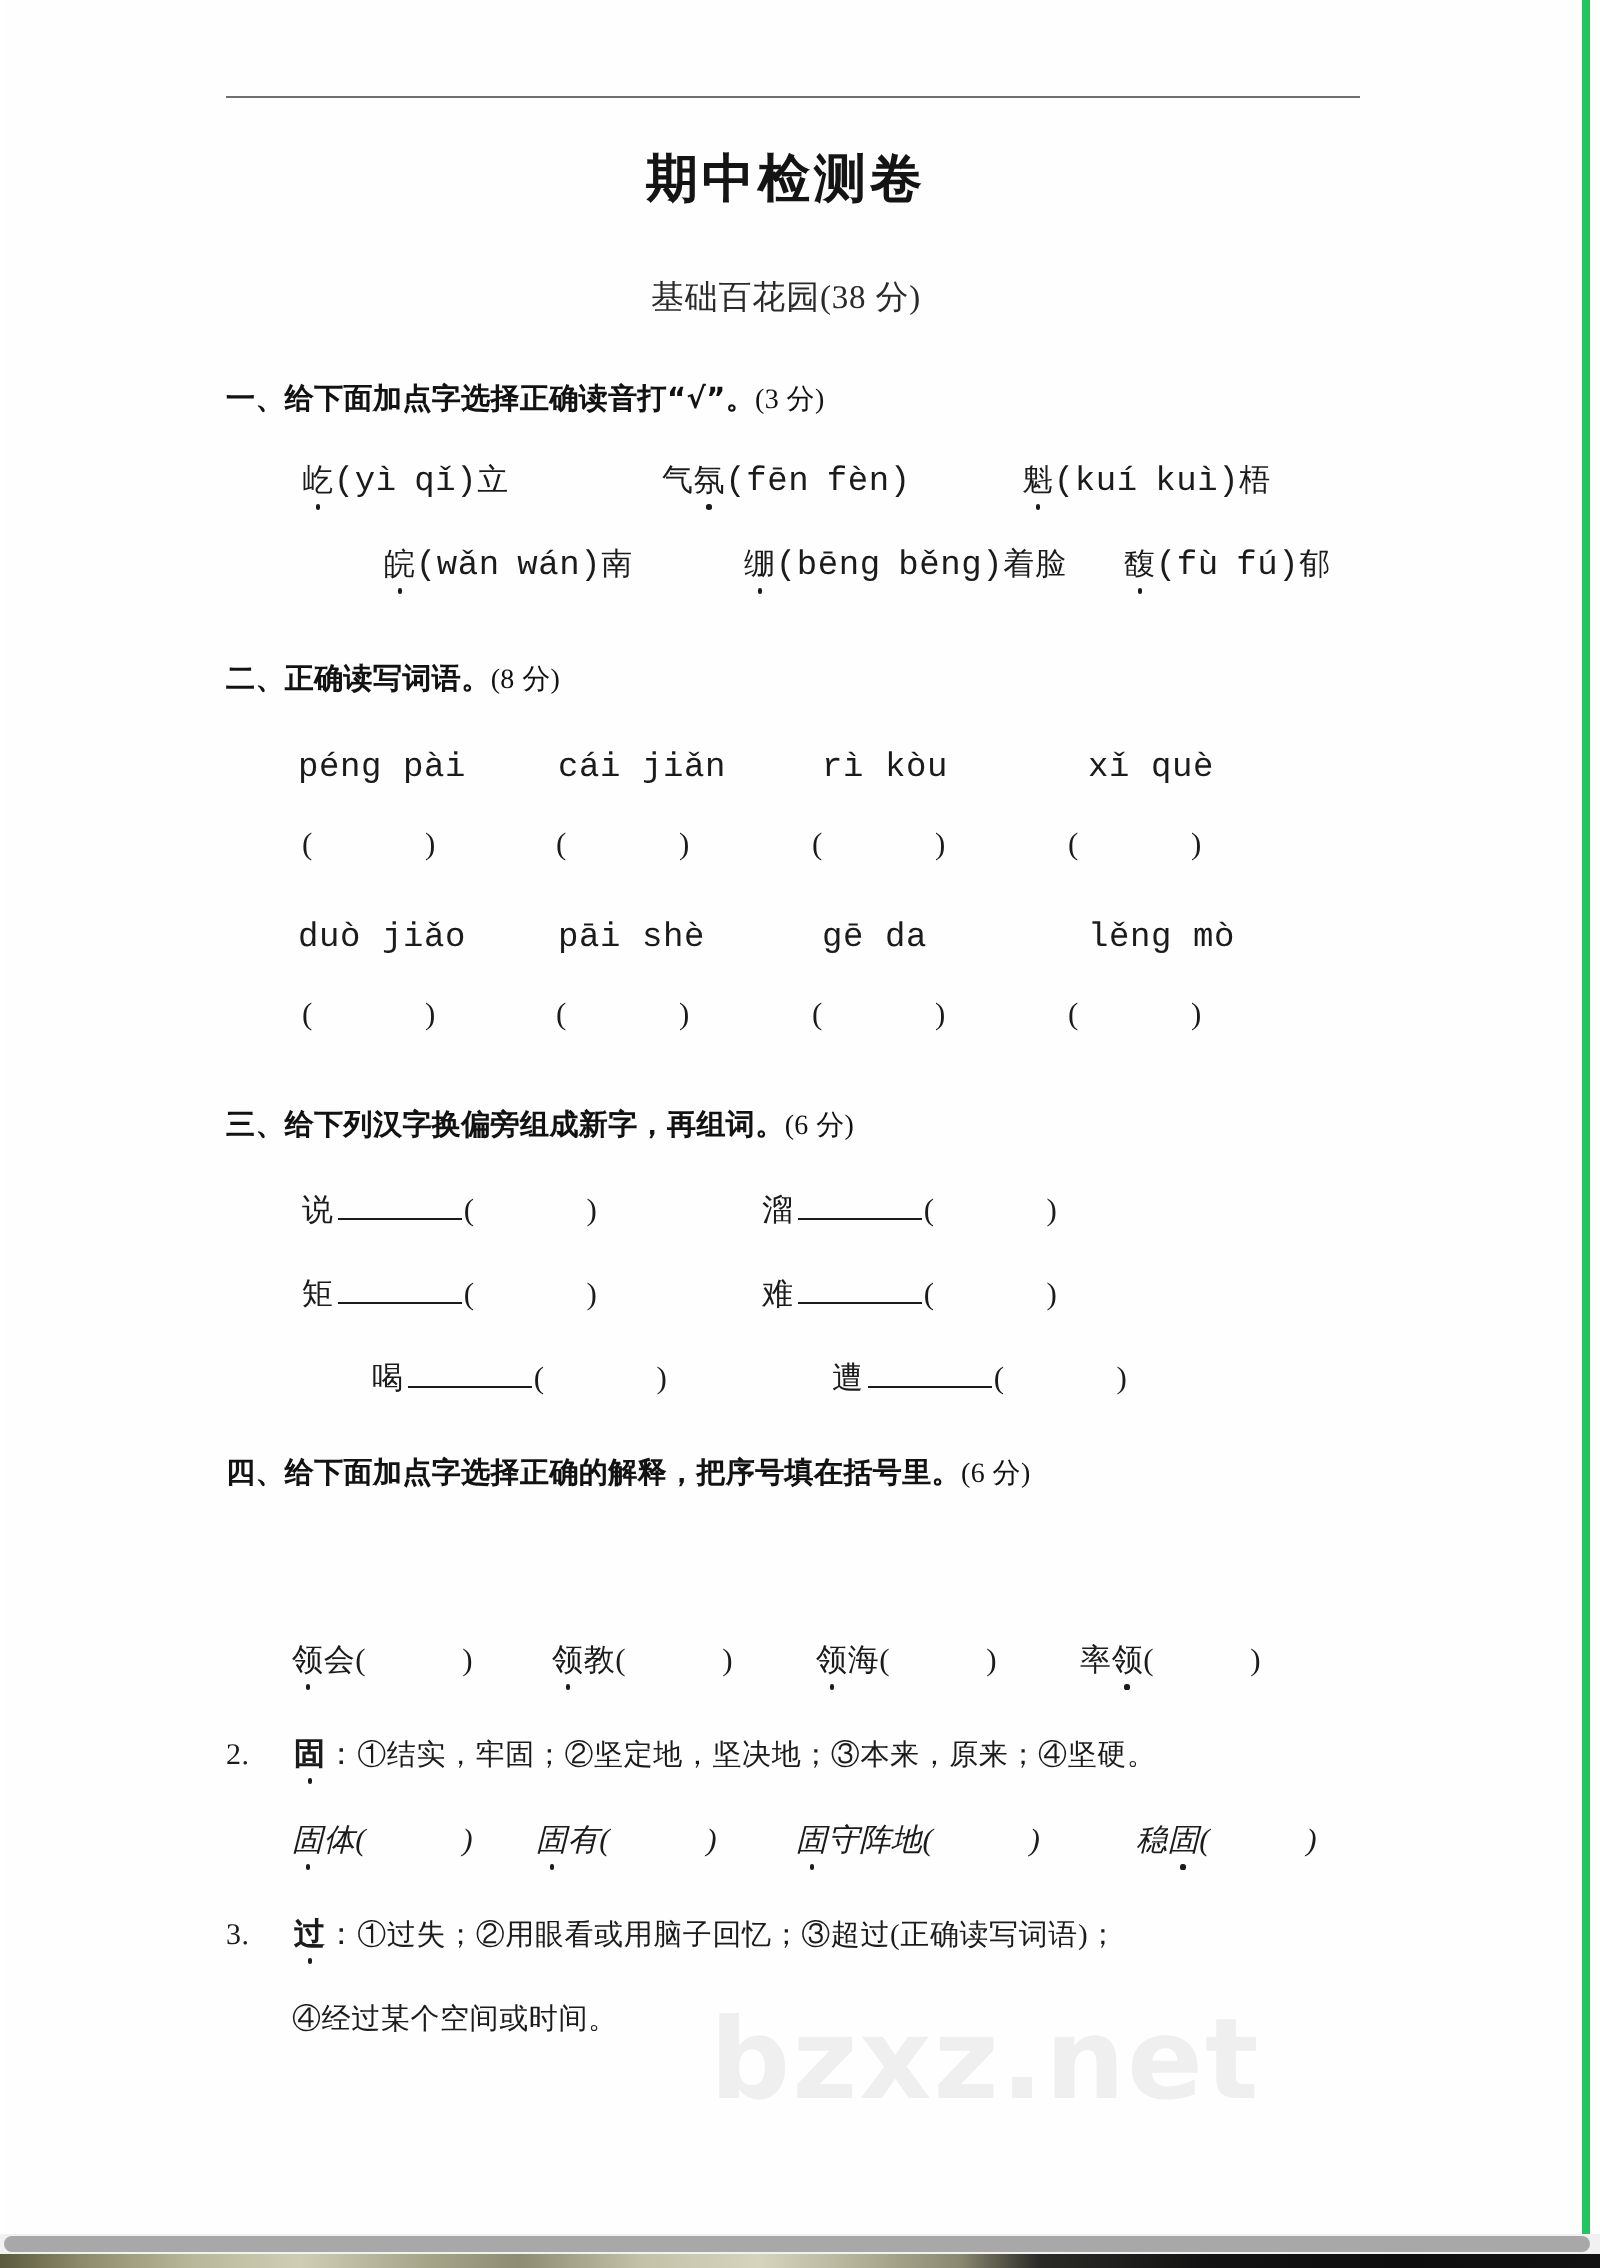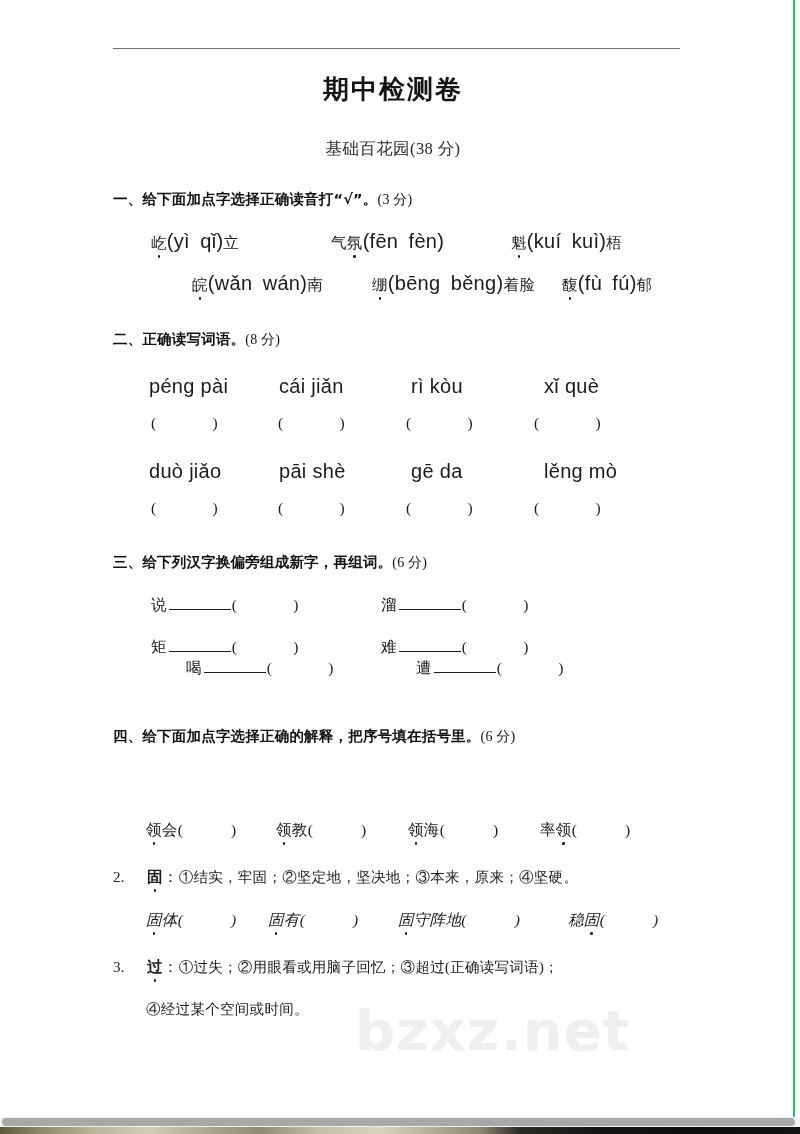--- a/index.html
+++ b/index.html
@@ -25,21 +25,21 @@
     background: #ffffff;
     overflow: hidden;
   }
   .sheet {
     position: absolute;
     left: 3px;
     top: 0;
     width: 792px;
     height: 1118px;
     background: #fefefe;
-    border-right: 2px solid #22c55e;
+    border-right: 4px solid #22c55e;
     box-sizing: border-box;
   }
 
   .watermark {
     position: absolute;
     left: 352px;
     top: 998px;
     font-family: "DejaVu Sans", sans-serif;
     font-weight: bold;
     font-size: 56px;
@@ -105,22 +105,22 @@
 
   
   .row {
     position: absolute;
     font-size: 15.5px;
     color: #1b1b1b;
     white-space: nowrap;
     letter-spacing: 0.3px;
   }
   .py {
-    font-family: Liberation Sans, sans-serif;
-    font-size: 20px;
+    font-family: Liberation Mono, monospace;
+    font-size: 17px;
   }
   .cell { display: inline-block; }
 
   
   .dot {
     position: relative;
     display: inline-block;
   }
   .dot::after {
     content: "";
@@ -233,21 +233,21 @@
       </div>
 
       <div class="row" style="left:148px; top:595px;">
         <span class="cell" style="width:230px"><span>说</span><span class="blank-line"></span><span>(</span><span class="paren-gap"></span><span>)</span></span><span class="cell"><span>溜</span><span class="blank-line"></span><span>(</span><span class="paren-gap"></span><span>)</span></span>
       </div>
 
       <div class="row" style="left:148px; top:637px;">
         <span class="cell" style="width:230px"><span>矩</span><span class="blank-line"></span><span>(</span><span class="paren-gap"></span><span>)</span></span><span class="cell"><span>难</span><span class="blank-line"></span><span>(</span><span class="paren-gap"></span><span>)</span></span>
       </div>
 
-      <div class="row" style="left:148px; top:658px;padding-left:35px;">
+      <div class="row" style="left:148px; top:679px;padding-left:35px;">
         <span class="cell" style="width:230px"><span>喝</span><span class="blank-line"></span><span>(</span><span class="paren-gap"></span><span>)</span></span><span class="cell"><span>遭</span><span class="blank-line"></span><span>(</span><span class="paren-gap"></span><span>)</span></span>
       </div>
 
       <div class="sec-head" style="top:727px;">
         <span>四、</span><span>给下面加点字选择正确的解释，把序号填在括号里。</span><span class="pts">(6 分)</span>
       </div>
 
       <div class="row" style="left:143px; top:820px;">
         <span class="cell" style="width:130px"><span></span><span class="dot">领</span><span>会</span><span>(</span><span class="paren-gap-sm"></span><span>)</span></span><span class="cell" style="width:132px"><span></span><span class="dot">领</span><span>教</span><span>(</span><span class="paren-gap-sm"></span><span>)</span></span><span class="cell" style="width:132px"><span></span><span class="dot">领</span><span>海</span><span>(</span><span class="paren-gap-sm"></span><span>)</span></span><span class="cell"><span>率</span><span class="dot">领</span><span></span><span>(</span><span class="paren-gap-sm"></span><span>)</span></span>
       </div>

